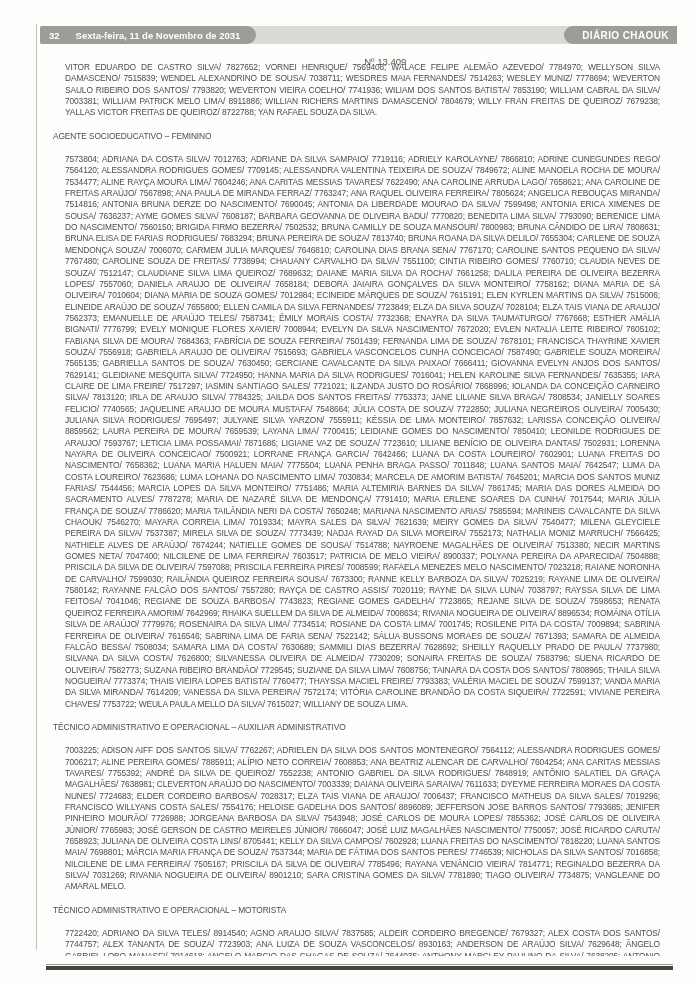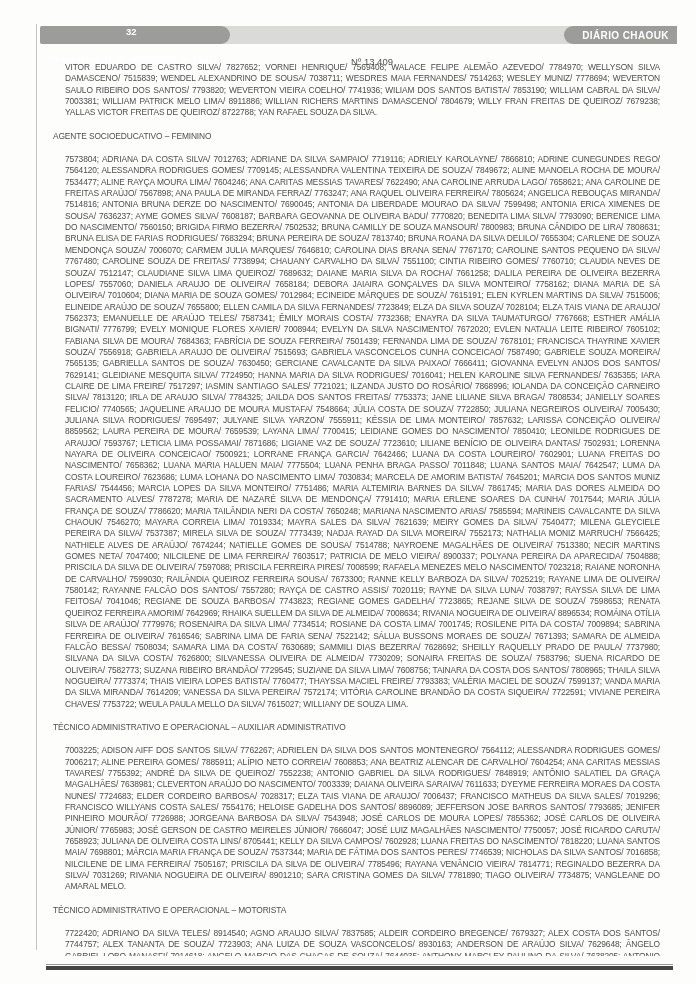--- a/index.html
+++ b/index.html
@@ -15,21 +15,21 @@
   .header-bar{
     position:absolute;left:40px;right:19px;top:26px;height:18px;
     background:#dadad7;display:flex;align-items:stretch;
     border-radius:2px 0 0 2px;
   }
   .tab-left{
     background:#9c9c99;color:#fff;
     border-radius:2px 9px 9px 2px;
     display:flex;align-items:center;gap:16px;
     padding:0 16px 0 9px;
-    font-size:9.5px;font-weight:bold;white-space:nowrap;flex-direction:column;
+    font-size:9.5px;font-weight:bold;white-space:nowrap;
   }
   .tab-left .pagenum{font-size:9.5px;font-weight:bold;}
   .header-center{
     flex:1;display:flex;align-items:center;justify-content:center;
     color:#55554f;font-size:9.5px;font-weight:normal;
     padding-right:50px;
     margin-top:35px;
   }
   .tab-right{
     background:#9c9c99;color:#fff;

